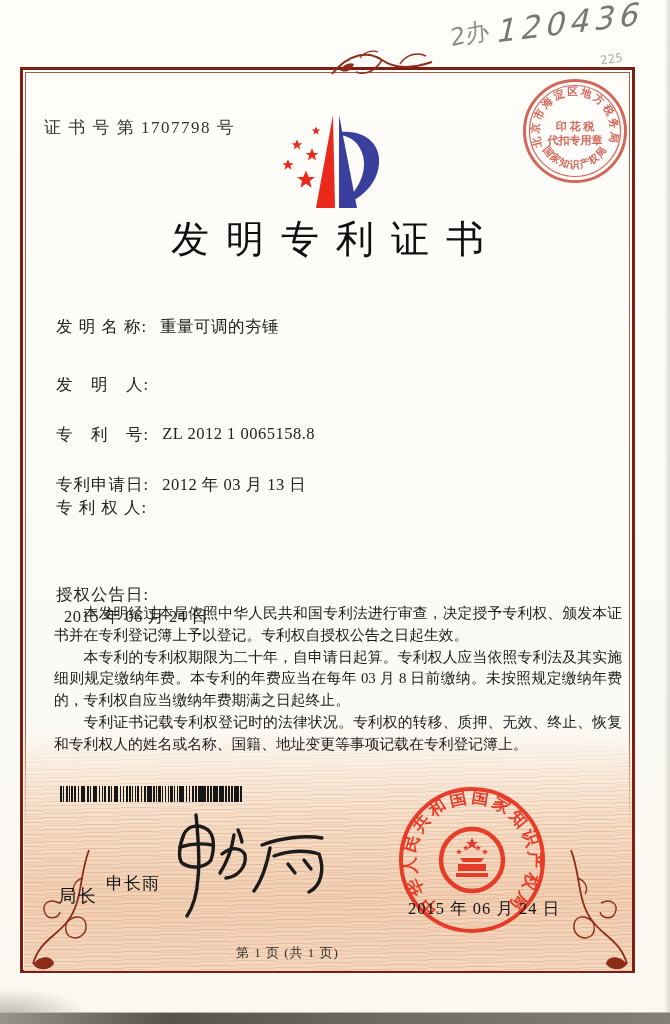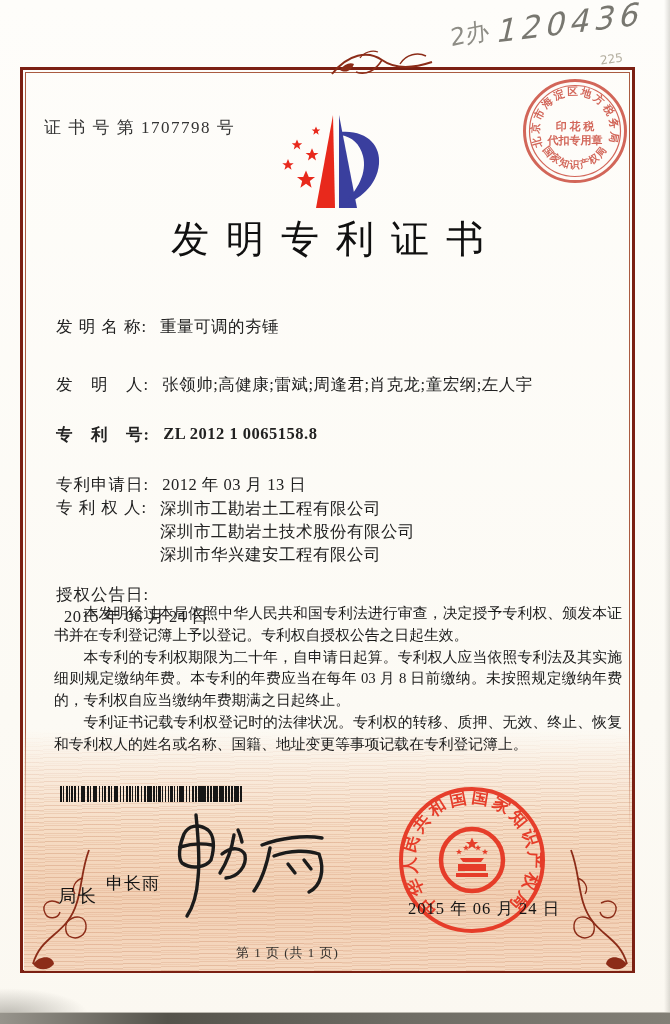--- a/index.html
+++ b/index.html
@@ -26,21 +26,21 @@
          letter-spacing:17px;text-indent:17px;color:#101010;}
   
   .pencil{font-family:"DejaVu Sans",sans-serif;}
   .pencil1{left:450px;top:18px;font-size:24px;color:#8e8d86;transform:rotate(-12deg) skewX(-8deg);}
   .pencil2{left:497px;top:4px;font-size:31px;color:#787770;transform:rotate(-7deg) skewX(-20deg);letter-spacing:5px;}
   .pencil3{left:600px;top:52px;font-size:12px;color:#b3ae9f;transform:rotate(-8deg);}
   
   .row{left:56px;display:flex;font-size:16.5px;color:#222;}
   .row .lbl{white-space:pre;letter-spacing:1px;flex:none;}
   .row .val{margin-left:8px;letter-spacing:.5px;}
-  .r-name{top:316px;} .r-inv{top:374px;} .r-pat{top:424px;font-weight:bold;} .r-file{top:474px;}
+  .r-name{top:316px;} .r-inv{top:374px;} .r-pat{top:424px;} .r-file{top:474px;}
   .r-owner{top:497px;} .r-grant{top:584px;flex-direction:column;}
   .owner-lines div{line-height:23px;}
   
   .bodytxt{left:54px;top:603px;width:568px;font-size:14.8px;line-height:21.8px;color:#1a1a1a;text-align:justify;}
   .bodytxt p{margin:0;text-indent:2em;}
   
   .barcode{left:60px;top:786px;width:182px;height:16px;
     background-image:repeating-linear-gradient(90deg,#161616 0 1.5px,transparent 1.5px 3px),
                      repeating-linear-gradient(90deg,#161616 0 1px,transparent 1px 7px),
                      repeating-linear-gradient(90deg,#161616 0 2.5px,transparent 2.5px 11px);}
@@ -130,37 +130,31 @@
   </svg>
 
   <div class="abs title">发明专利证书</div>
 
   <div class="abs row r-name">
     <span class="lbl">发 明 名 称: </span>
     <span class="val">重量可调的夯锤</span>
   </div>
   <div class="abs row r-inv">
     <span class="lbl">发　明　人: </span>
-    <span class="val">张领帅;高健康;雷斌;周逢君;肖克龙;童宏纲;左人宇</span>
   </div>
   <div class="abs row r-pat">
     <span class="lbl">专　利　号: </span>
     <span class="val">ZL 2012 1 0065158.8</span>
   </div>
   <div class="abs row r-file">
     <span class="lbl">专利申请日: </span>
     <span class="val">2012 年 03 月 13 日</span>
   </div>
   <div class="abs row r-owner">
     <span class="lbl">专 利 权 人: </span>
-    <span class="val owner-lines">
-      <div>深圳市工勘岩土工程有限公司</div>
-      <div>深圳市工勘岩土技术股份有限公司</div>
-      <div>深圳市华兴建安工程有限公司</div>
-    </span>
   </div>
   <div class="abs row r-grant">
     <span class="lbl">授权公告日: </span>
     <span class="val">2015 年 06 月 24 日</span>
   </div>
 
   <div class="abs bodytxt">
     <p>本发明经过本局依照中华人民共和国专利法进行审查，决定授予专利权、颁发本证书并在专利登记簿上予以登记。专利权自授权公告之日起生效。</p>
     <p>本专利的专利权期限为二十年，自申请日起算。专利权人应当依照专利法及其实施细则规定缴纳年费。本专利的年费应当在每年 03 月 8 日前缴纳。未按照规定缴纳年费的，专利权自应当缴纳年费期满之日起终止。</p>
     <p>专利证书记载专利权登记时的法律状况。专利权的转移、质押、无效、终止、恢复和专利权人的姓名或名称、国籍、地址变更等事项记载在专利登记簿上。</p>

